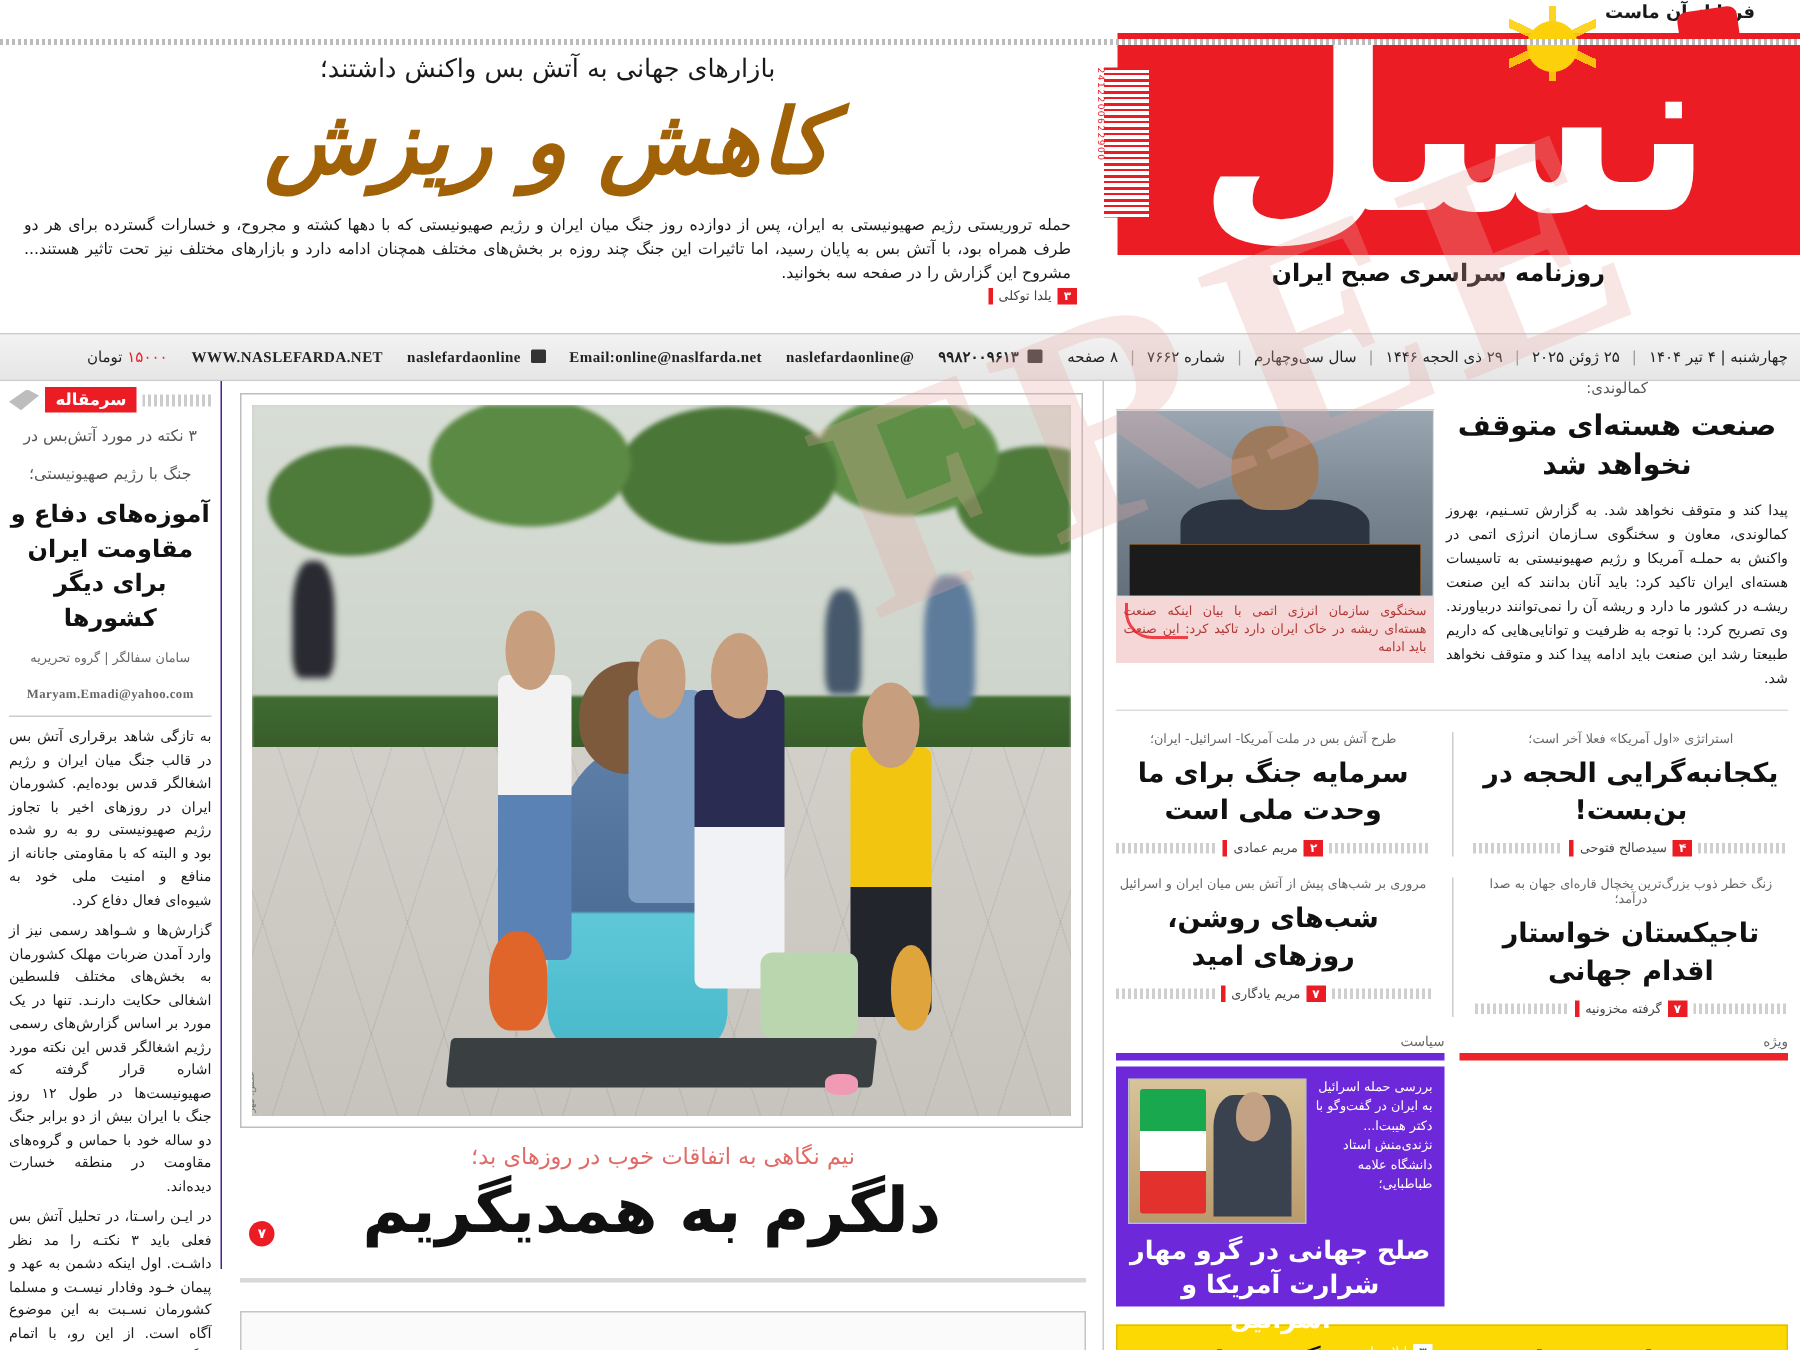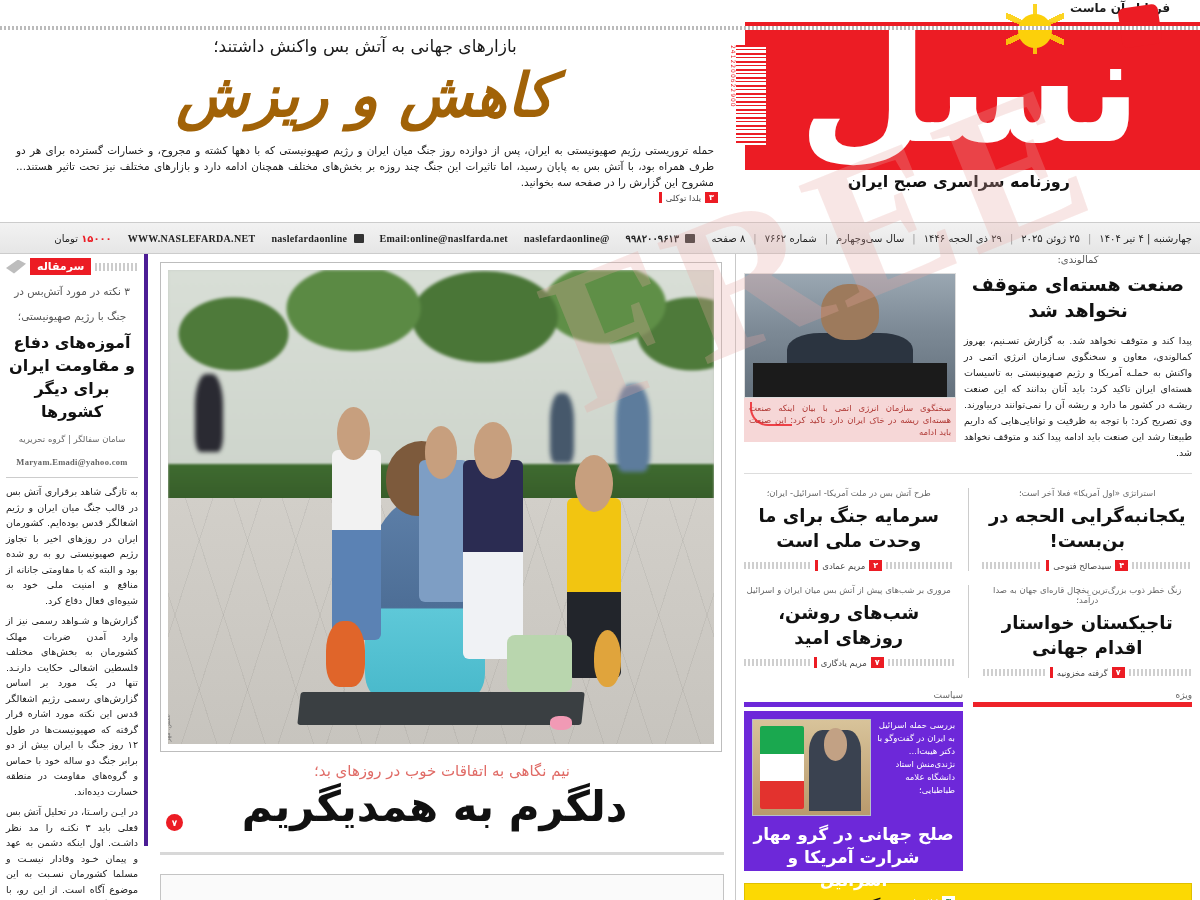--- a/index.html
+++ b/index.html
@@ -91,32 +91,32 @@
 
   
   .infobar{
     position:absolute;left:0;right:0;top:222px;height:30px;
     background:linear-gradient(180deg,#f2f2f2,#e6e6e6);
     border-top:1px solid #ccc;border-bottom:1px solid #ccc;
     display:flex;align-items:center;direction:rtl;font-size:10px;color:#222;
   }
   .infobar .seg{padding:0 8px;white-space:nowrap;}
   .infobar .sep{color:#999;}
-  .price{color:#ec1c24;font-weight:bold;margin-top:32px;}
+  .price{color:#ec1c24;font-weight:normal;margin-top:32px;}
   .mini-icon{display:inline-block;width:10px;height:9px;background:#333;
     border-radius:1px;margin-left:3px;vertical-align:-1px;}
   .lat{font-family:"Liberation Serif",serif;font-weight:bold;letter-spacing:.3px;}
 
   
   .cols{position:absolute;left:0;right:0;top:254px;bottom:0;}
 
   
   .editorial{
     position:absolute;left:0;top:0;width:148px;height:592px;
-    border-left:0;border-right:4px solid #4c1d95;padding:0 6px;box-sizing:border-box;
+    border-left:0;border-right:1px solid #4c1d95;padding:0 6px;box-sizing:border-box;
     direction:rtl;
   }
   .edi-head{display:flex;align-items:center;gap:4px;margin-top:4px;}
   .edi-badge{background:#ec1c24;color:#fff;font-size:11px;font-weight:bold;padding:2px 7px;}
   .edi-pen{width:20px;height:14px;background:#bdbdbd;
      clip-path:polygon(0 60%,60% 0,100% 30%,40% 100%);}
   .edi-hair{flex:1;height:8px;background:repeating-linear-gradient(90deg,#ccc 0 2px,#fff 2px 4px);}
   .edi-kicker{font-size:10.5px;color:#555;text-align:center;margin-top:8px;line-height:17px;}
   .edi-title{font-size:16px;font-weight:bold;color:#111;text-align:center;
     margin-top:6px;line-height:23px;}

